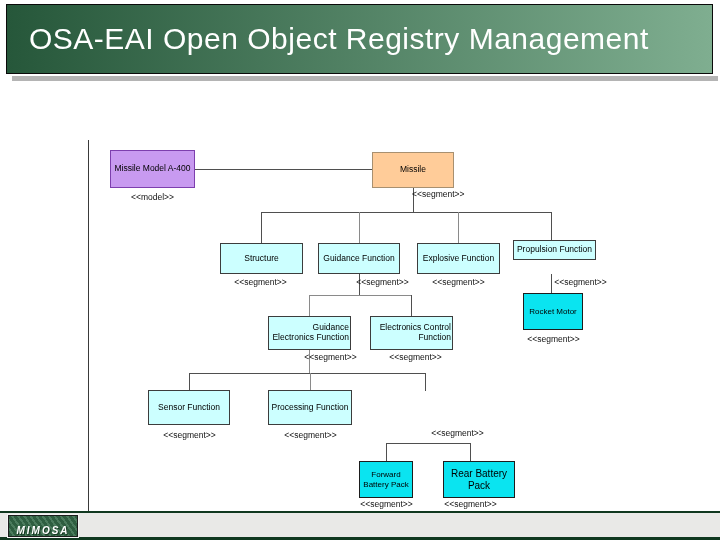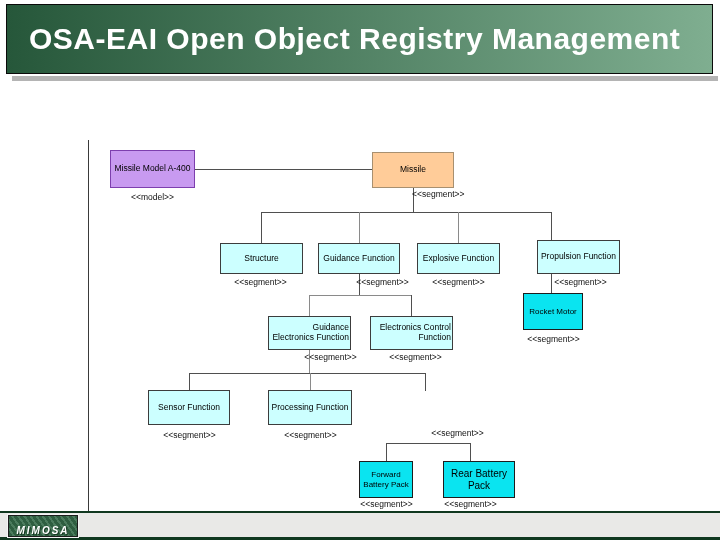--- a/index.html
+++ b/index.html
@@ -2,21 +2,21 @@
 <html><head>
 <meta charset="utf-8">
 <style>
   html,body{margin:0;padding:0;background:#fff;}
   .slide{position:relative;width:720px;height:540px;background:#ffffff;overflow:hidden;
          font-family:"Liberation Sans",sans-serif;}
   
   .header{position:absolute;left:6px;top:4px;width:707px;height:70px;box-sizing:border-box;
           background:linear-gradient(to right,#26573a,#7fae90);border:1px solid #0a0a0a;
           display:flex;align-items:center;padding-left:22px;}
-  .header h1{margin:0;color:#ffffff;font-size:30px;font-weight:bold;letter-spacing:0.5px;}
+  .header h1{margin:0;color:#ffffff;font-size:30px;font-weight:normal;letter-spacing:0.5px;}
   .header-shadow{position:absolute;left:12px;top:76px;width:706px;height:5px;background:#b4b4b4;}
   
   .dg-title{position:absolute;left:290px;top:84px;width:190px;text-align:center;
             font-size:13.5px;font-weight:bold;color:#000;line-height:1.22;white-space:pre-line;}
   .node{position:absolute;box-sizing:border-box;display:flex;align-items:center;justify-content:center;
         text-align:center;font-size:8.5px;line-height:1.15;color:#000;padding:1px;
         border:1px solid #3c3c3c;}
   .n-model{background:#c89af0;border-color:#7d3fae;}
   .n-root{background:#ffcc99;border-color:#a89070;}
   .n-seg{background:#ccffff;border-color:#3c3c3c;text-align:right;}
@@ -87,21 +87,21 @@
   <div class="node n-seg" style="left:318px;top:243px;width:82px;height:31px;">
       <span>Guidance Function</span>
     </div>
   <div class="st" style="left:340px;top:277px;width:85px;">&lt;&lt;segment&gt;&gt;</div>
 
   <div class="node n-seg" style="left:417px;top:243px;width:83px;height:31px;">
       <span>Explosive Function</span>
     </div>
   <div class="st" style="left:416px;top:277px;width:85px;">&lt;&lt;segment&gt;&gt;</div>
 
-  <div class="node n-seg" style="left:513px;top:240px;width:83px;height:34px;margin-left:24px;">
+  <div class="node n-seg" style="left:513px;top:240px;width:83px;height:20px;">
       <span>Propulsion Function</span>
     </div>
   <div class="st" style="left:538px;top:277px;width:85px;">&lt;&lt;segment&gt;&gt;</div>
 
   <div class="node n-hi" style="left:523px;top:293px;width:60px;height:37px;font-size:8px;">
       <span>Rocket Motor</span>
     </div>
   <div class="st" style="left:511px;top:334px;width:85px;">&lt;&lt;segment&gt;&gt;</div>
 
   <div class="node n-seg" style="left:268px;top:316px;width:83px;height:34px;">

